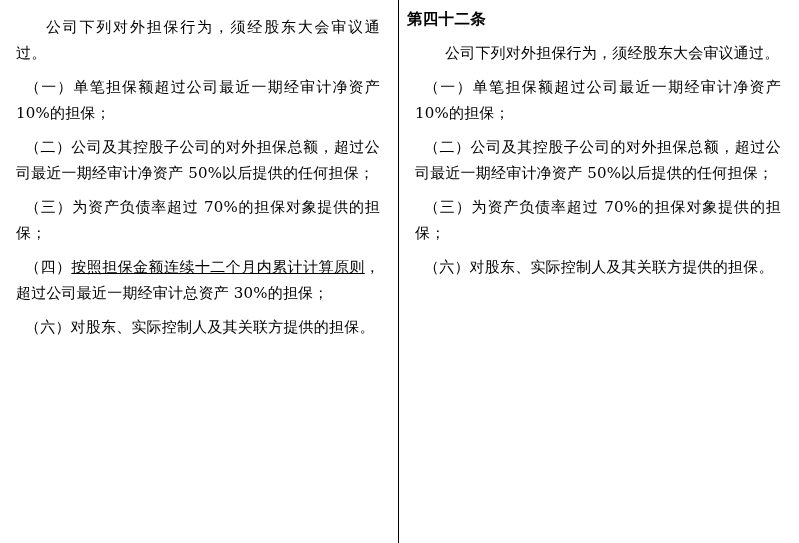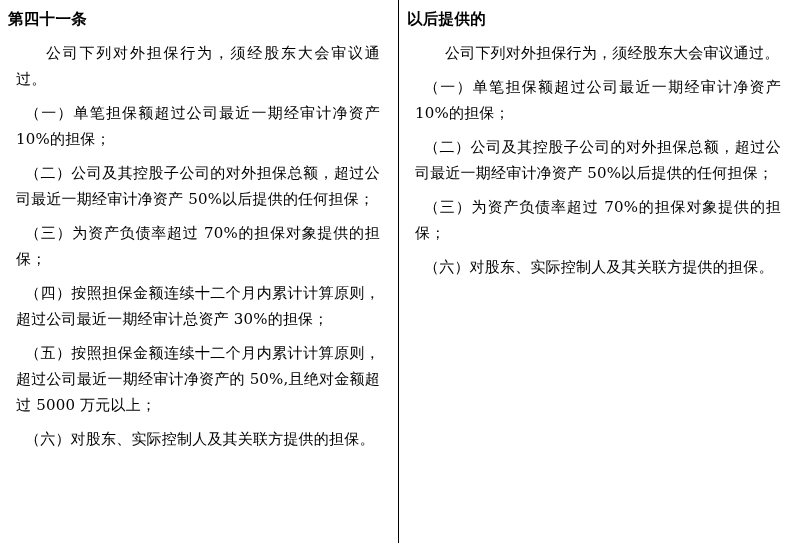--- a/index.html
+++ b/index.html
@@ -53,43 +53,42 @@
     text-justify: inter-ideograph;
     letter-spacing: 0.2px;
   }
   p.indent {
     text-indent: 2em;
   }
   p.hang {
     text-indent: 0.6em;
   }
   .u {
+    text-decoration: underline;
   }
 </style>
 </head>
 <body>
 
 <div class="page">
   <div class="table">
 
     <div class="cell left">
-      <div class="heading">第四十一条</div>
       <div class="body">
           <p class="para indent"><span>公司下列对外担保行为，须经股东大会审议通过。</span></p>
           <p class="para hang"><span>（一）单笔担保额超过公司最近一期经审计净资产 10%的担保；</span></p>
           <p class="para hang"><span>（二）公司及其控股子公司的对外担保总额，超过公司最近一期经审计净资产 50%以后提供的任何担保；</span></p>
           <p class="para hang"><span>（三）为资产负债率超过 70%的担保对象提供的担保；</span></p>
           <p class="para hang"><span>（四）</span><span class="u">按照担保金额连续十二个月内累计计算原则</span><span>，超过公司最近一期经审计总资产 30%的担保；</span></p>
-          <p class="para hang"><span>（五）</span><span class="u">按照担保金额连续十二个月内累计计算原则</span><span>，超过公司最近一期经审计</span><span class="u">净资产的 50%,</span><span class="u">且绝对金额超过 5000 万元以上；</span></p>
           <p class="para hang"><span>（六）对股东、实际控制人及其关联方提供的担保。</span></p>
         </div>
     </div>
 
     <div class="cell right">
-      <div class="heading">以后提供的</div>
+      <div class="heading">第四十二条</div>
       <div class="body">
           <p class="para indent"><span>公司下列对外担保行为，须经股东大会审议通过。</span></p>
           <p class="para hang"><span>（一）单笔担保额超过公司最近一期经审计净资产 10%的担保；</span></p>
           <p class="para hang"><span>（二）公司及其控股子公司的对外担保总额，超过公司最近一期经审计净资产 50%以后提供的任何担保；</span></p>
           <p class="para hang"><span>（三）为资产负债率超过 70%的担保对象提供的担保；</span></p>
           <p class="para hang"><span>（六）对股东、实际控制人及其关联方提供的担保。</span></p>
         </div>
     </div>
 
   </div>

